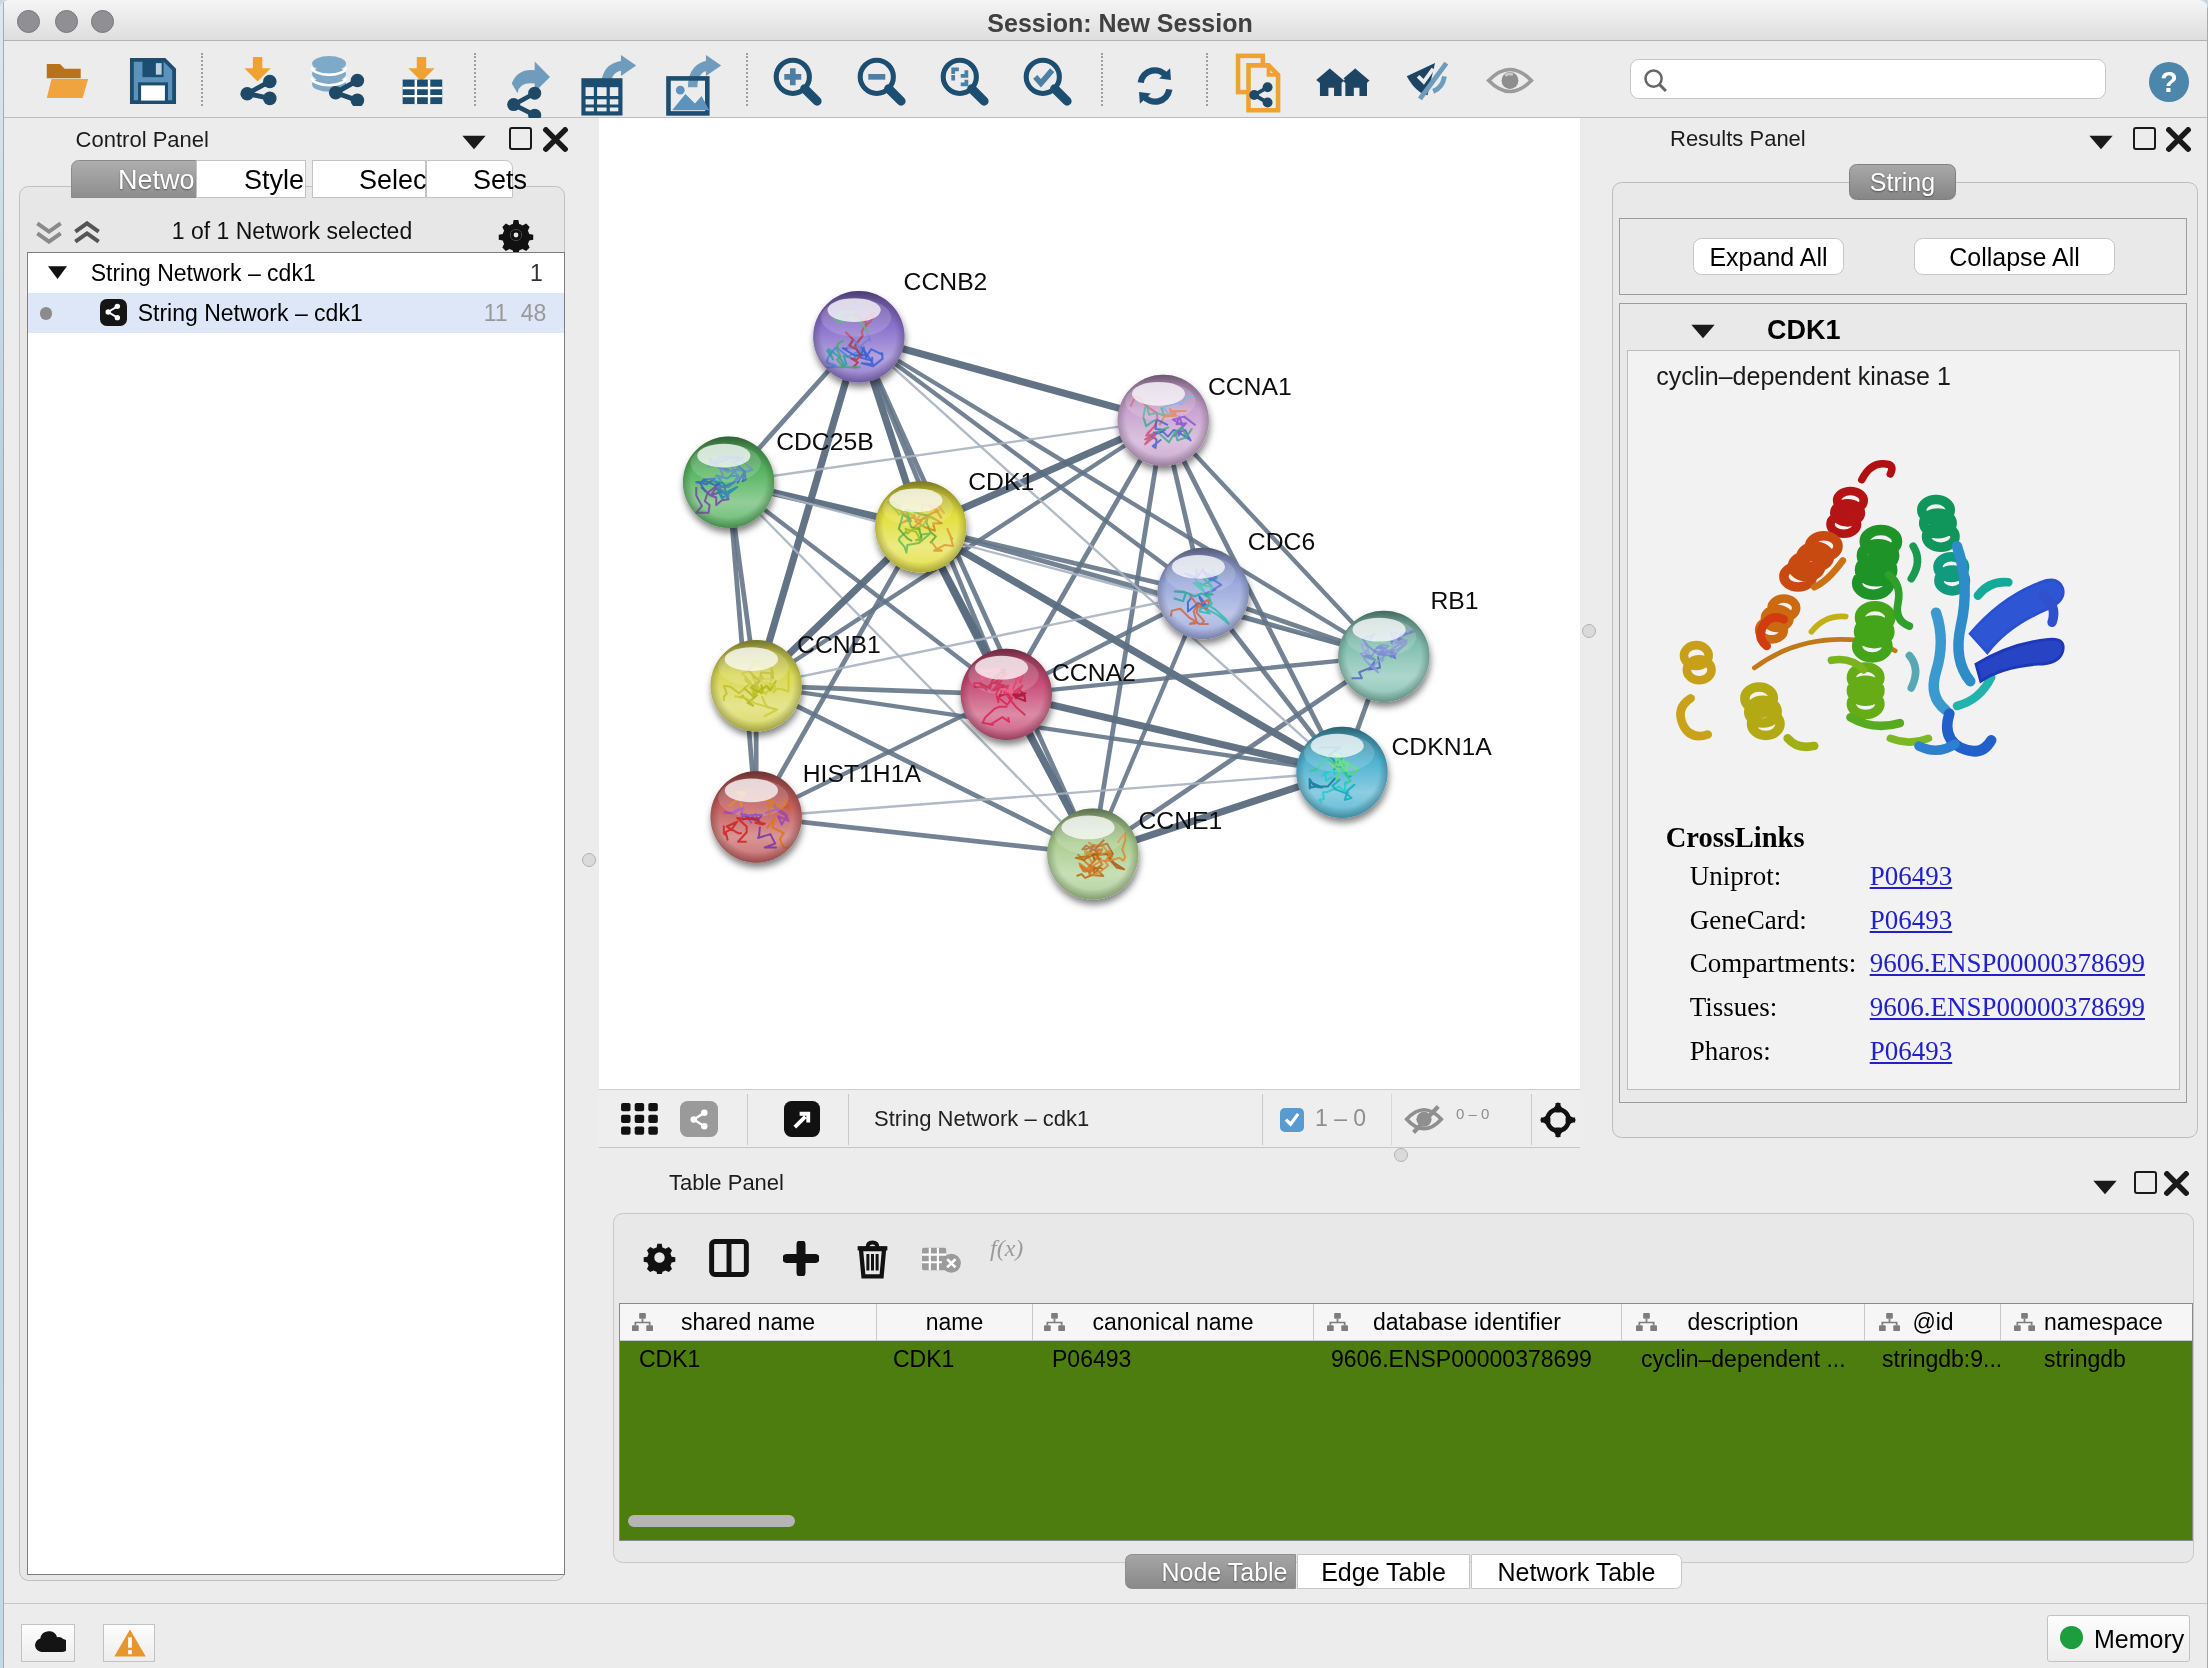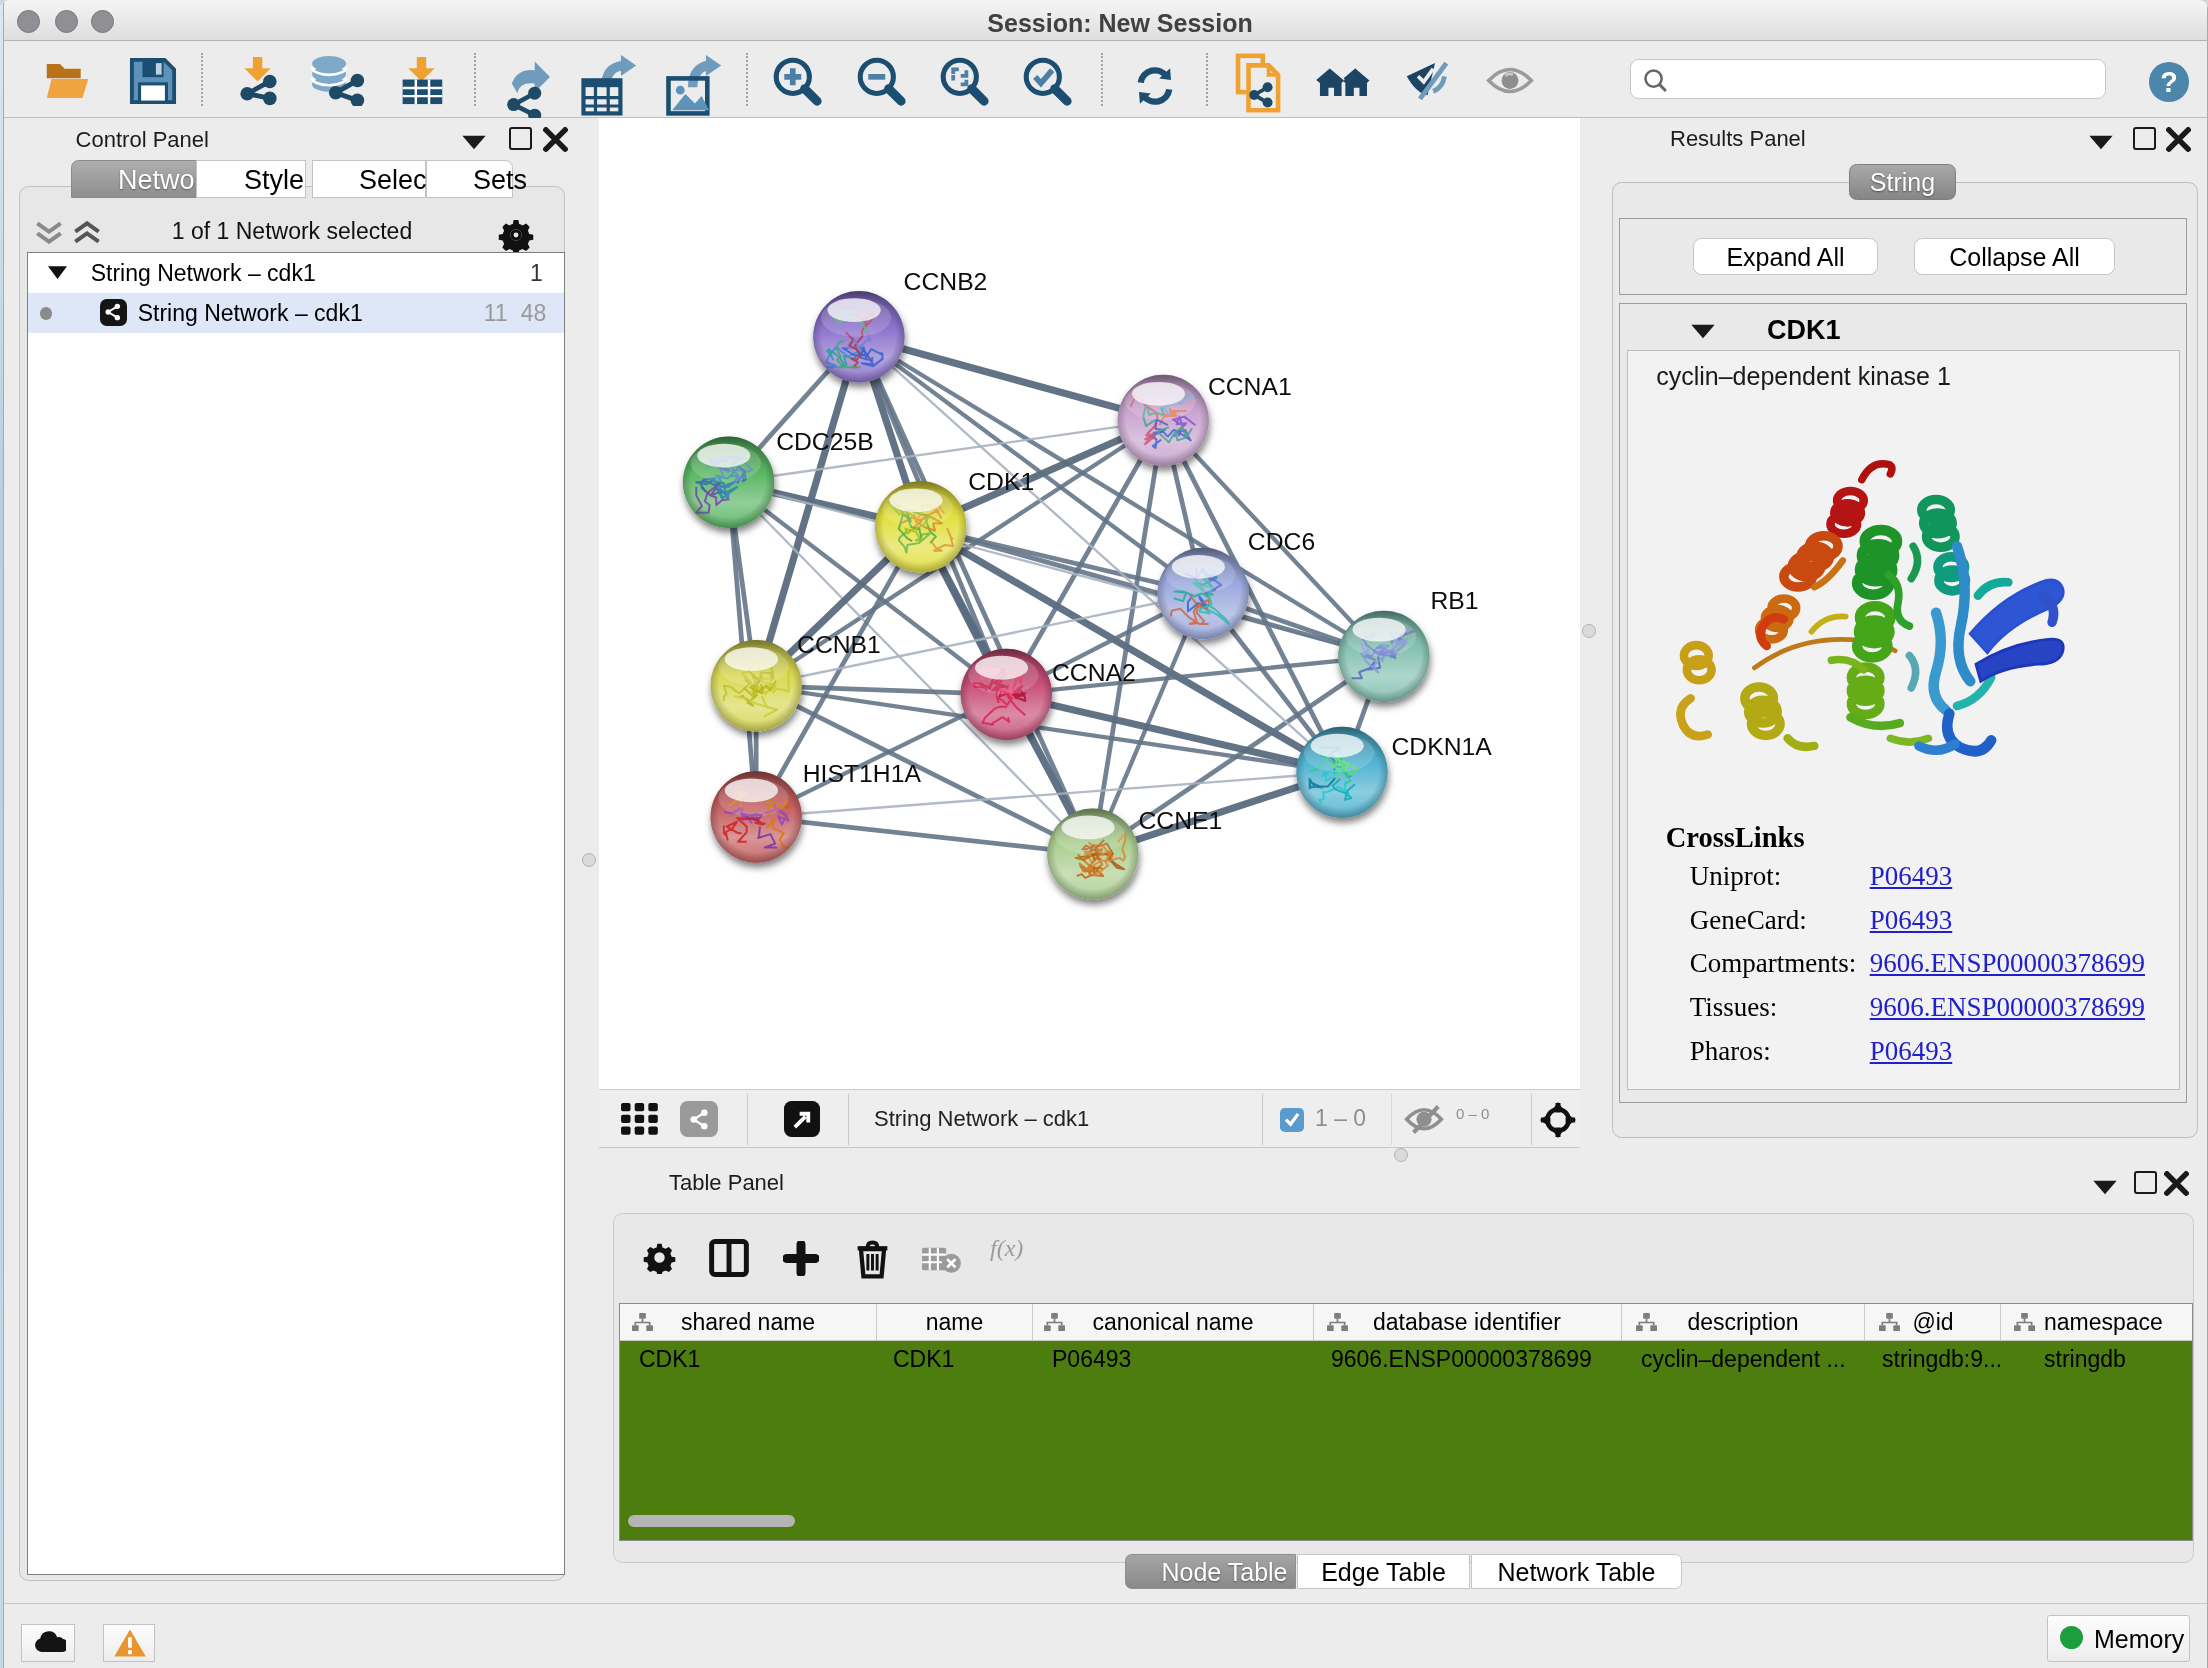--- a/index.html
+++ b/index.html
@@ -696,21 +696,21 @@
 <svg style="position:absolute; left:507px; top:17px;" width="26" height="15" viewBox="0 0 14 9">
         <path d="M0,0.5 h14 l-7,8 z" fill="#1a1a1a"></path>
       </svg>
 <div style="position:absolute; left:552px; top:8.6px; width:23px; height:23px; border:2.9px solid #1a1a1a; border-radius:2.9px;"></div>
 <svg style="position:absolute; left:585px; top:8.6px;" width="25" height="25" viewBox="0 0 13 13">
         <path d="M1.5,1.5 L11.5,11.5 M11.5,1.5 L1.5,11.5" stroke="#1a1a1a" stroke-width="2.9" stroke-linecap="round"></path>
       </svg>
 <div style="position:absolute; left:31px; top:64px; width:586px; height:956px; background:#e9e9e9; border:1px solid #bdbdbd; border-radius:9.5px;"></div>
 <div style="position:absolute; left:268px; top:46px; width:107px; height:36px; background:linear-gradient(#a8a8a8,#868686); border:1px solid #7f7f7f; border-radius:7.6px; color:#fff; text-align:center; font-size:25px; line-height:35px; text-shadow:0 1px 1.9px rgba(0,0,0,.45);">String</div>
 <div style="position:absolute; left:38px; top:100px; width:568px; height:77px; background:#e9e9e9; border:1px solid #9c9c9c;">
-  <div style="position:absolute; left:73px; top:19px; width:185px; height:37px; background:#fff; border:1px solid #c6c6c6; border-radius:8.6px; text-align:center; font-size:25px; line-height:36px; color:#000;">Expand All</div>
+  <div style="position:absolute; left:73px; top:19px; width:151px; height:37px; background:#fff; border:1px solid #c6c6c6; border-radius:8.6px; text-align:center; font-size:25px; line-height:36px; color:#000;">Expand All</div>
   <div style="position:absolute; left:294px; top:19px; width:201px; height:37px; background:#fff; border:1px solid #c6c6c6; border-radius:8.6px; text-align:center; font-size:25px; line-height:36px; color:#000;">Collapse All</div>
 </div>
 <div style="position:absolute; left:38px; top:185px; width:568px; height:800px; background:#e9e9e9; border:1px solid #9c9c9c;">
   <svg style="position:absolute; left:70px; top:20px;" width="26" height="15" viewBox="0 0 14 9">
           <path d="M0,0.5 h14 l-7,8 z" fill="#1a1a1a"></path>
         </svg>
   <span style="position:absolute; left:147px; top:10.5px; font-size:27px; font-weight:bold; color:#000;">CDK1</span>
   <div style="position:absolute; left:6.7px; top:46px; width:553px; height:740px; background:#f2f2f2; border:1px solid #bdbdbd;">
     <span style="position:absolute; left:28.5px; top:11.4px; font-size:25px; color:#1a1a1a;">cyclin–dependent kinase 1</span>
 <svg style="position:absolute; left:36px; top:81px;" width="409" height="333" viewBox="0 0 430 350">

